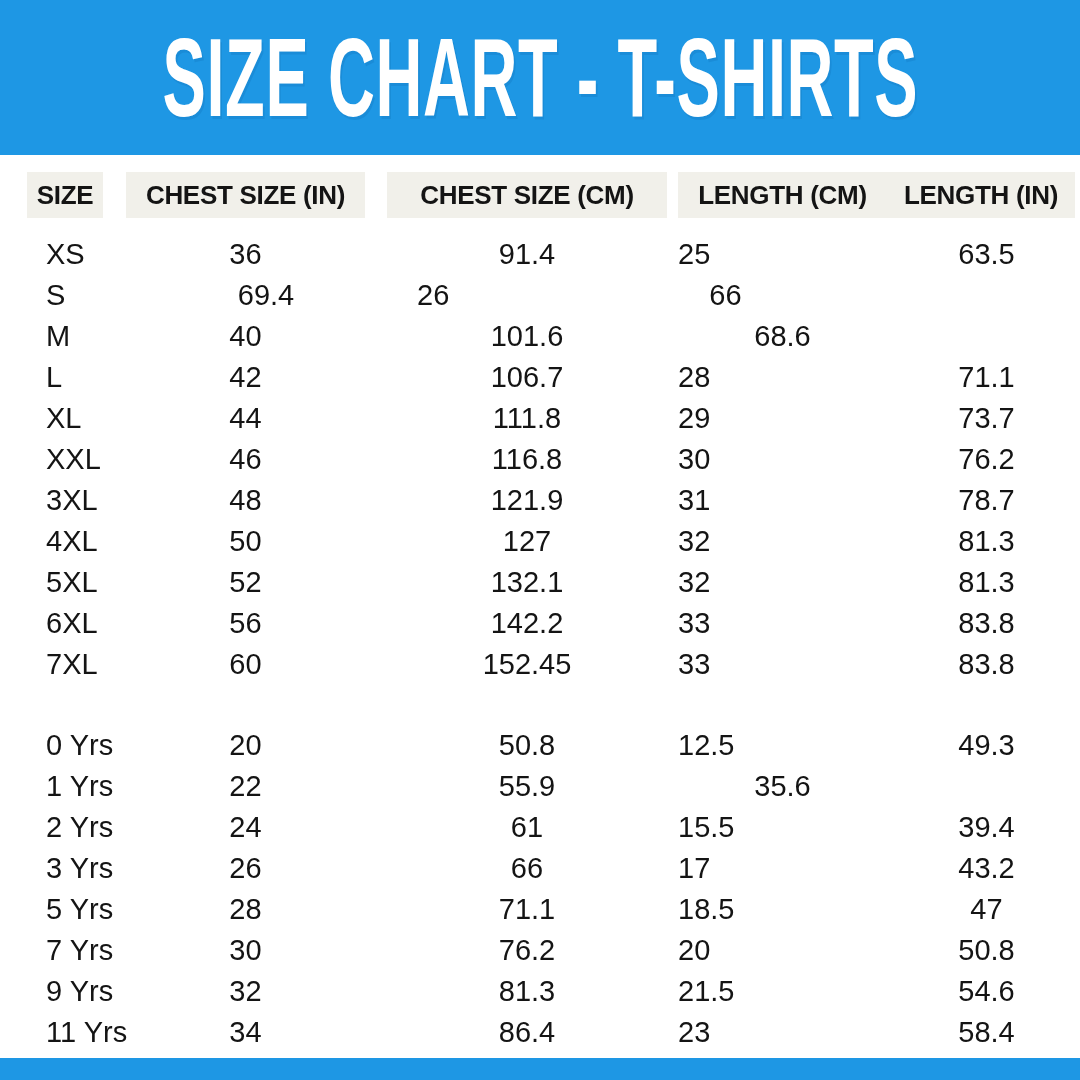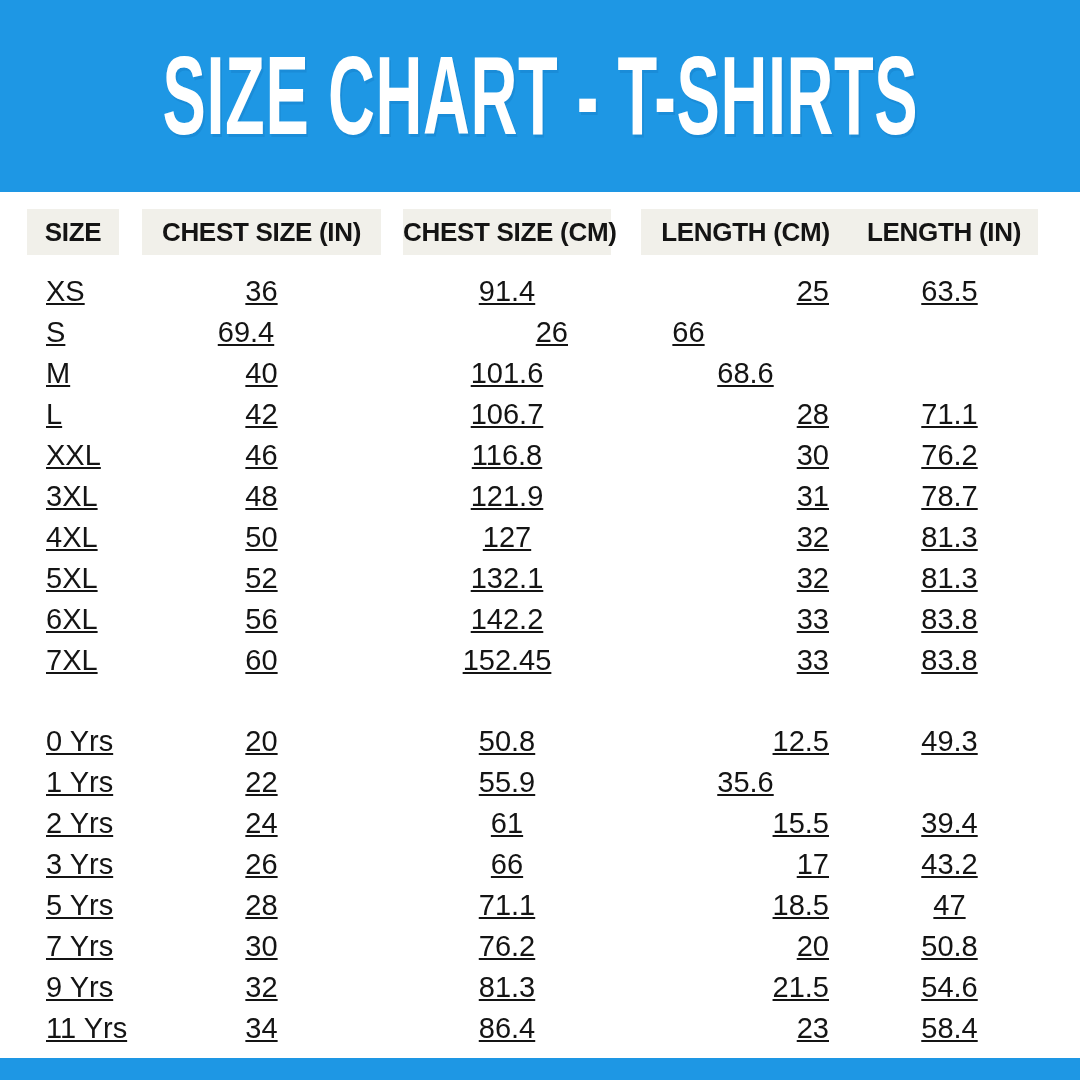--- a/index.html
+++ b/index.html
@@ -11,21 +11,21 @@
     height: 1080px;
     background: var(--background, #ffffff);
     overflow: hidden;
     font-family: "Liberation Sans", sans-serif;
     color: var(--text, #141414);
   }
 
   
   .banner {
     width: 1080px;
-    height: 192px;
+    height: 155px;
     background: var(--banner, #1E97E4);
     display: flex;
     align-items: center;
     justify-content: center;
   }
   .banner h1 {
     margin: 0;
     font-size: 112px;
     font-weight: 700;
     line-height: 1;
@@ -37,40 +37,40 @@
     text-shadow: 3px 3px 0 rgba(13, 96, 158, 0.18);
   }
 
   
   .table {
     padding: 17px 17px 0 27px;
   }
   .trow { display: flex; align-items: center; }
 
   .cell { flex: 0 0 auto; }
-  .c0 { width: 92px;  margin-right: 23px; text-align: left; padding-left: 19px; }
+  .c0 { width: 76px;  margin-right: 23px; text-align: left; padding-left: 19px; }
   .c1 { width: 239px; margin-right: 22px; text-align: center; }
-  .c2 { width: 208px; margin-right: 30px; text-align: center; }
-  .c3 { width: 188px; margin-right: 16px; text-align: right; }
+  .c2 { width: 280px; margin-right: 11px; text-align: center; }
+  .c3 { width: 188px; margin-right: 16px; text-align: left; }
   .c4 { width: 209px; text-align: center; }
 
   .t-head .cell {
     background: var(--header-cell-bg, #F1F0EA);
     height: 46px;
     line-height: 46px;
     font-weight: 700;
     font-size: 26px;
     letter-spacing: -0.3px;
     padding-left: 0;
     text-align: center;
     white-space: nowrap;
   }
 
   .t-body { margin-top: 16px; }
-  .t-body .trow { height: 41px; text-decoration: underline; }
+  .t-body .trow { height: 41px; }
   .t-body .cell {
     font-size: 29px;
     font-weight: 400;
     line-height: 41px;
     white-space: nowrap;
   }
   .t-body.kids { margin-top: 40px; }
 
   
   .bottom-bar {
@@ -122,20 +122,27 @@
           <div class="cell c4">68.6</div>
         </div>
         <div class="trow">
           <div class="cell c0">L</div>
           <div class="cell c1">42</div>
           <div class="cell c2">106.7</div>
           <div class="cell c3">28</div>
           <div class="cell c4">71.1</div>
         </div>
         <div class="trow">
+          <div class="cell c0">XL</div>
+          <div class="cell c1">44</div>
+          <div class="cell c2">111.8</div>
+          <div class="cell c3">29</div>
+          <div class="cell c4">73.7</div>
+        </div>
+        <div class="trow">
           <div class="cell c0">XXL</div>
           <div class="cell c1">46</div>
           <div class="cell c2">116.8</div>
           <div class="cell c3">30</div>
           <div class="cell c4">76.2</div>
         </div>
         <div class="trow">
           <div class="cell c0">3XL</div>
           <div class="cell c1">48</div>
           <div class="cell c2">121.9</div>

